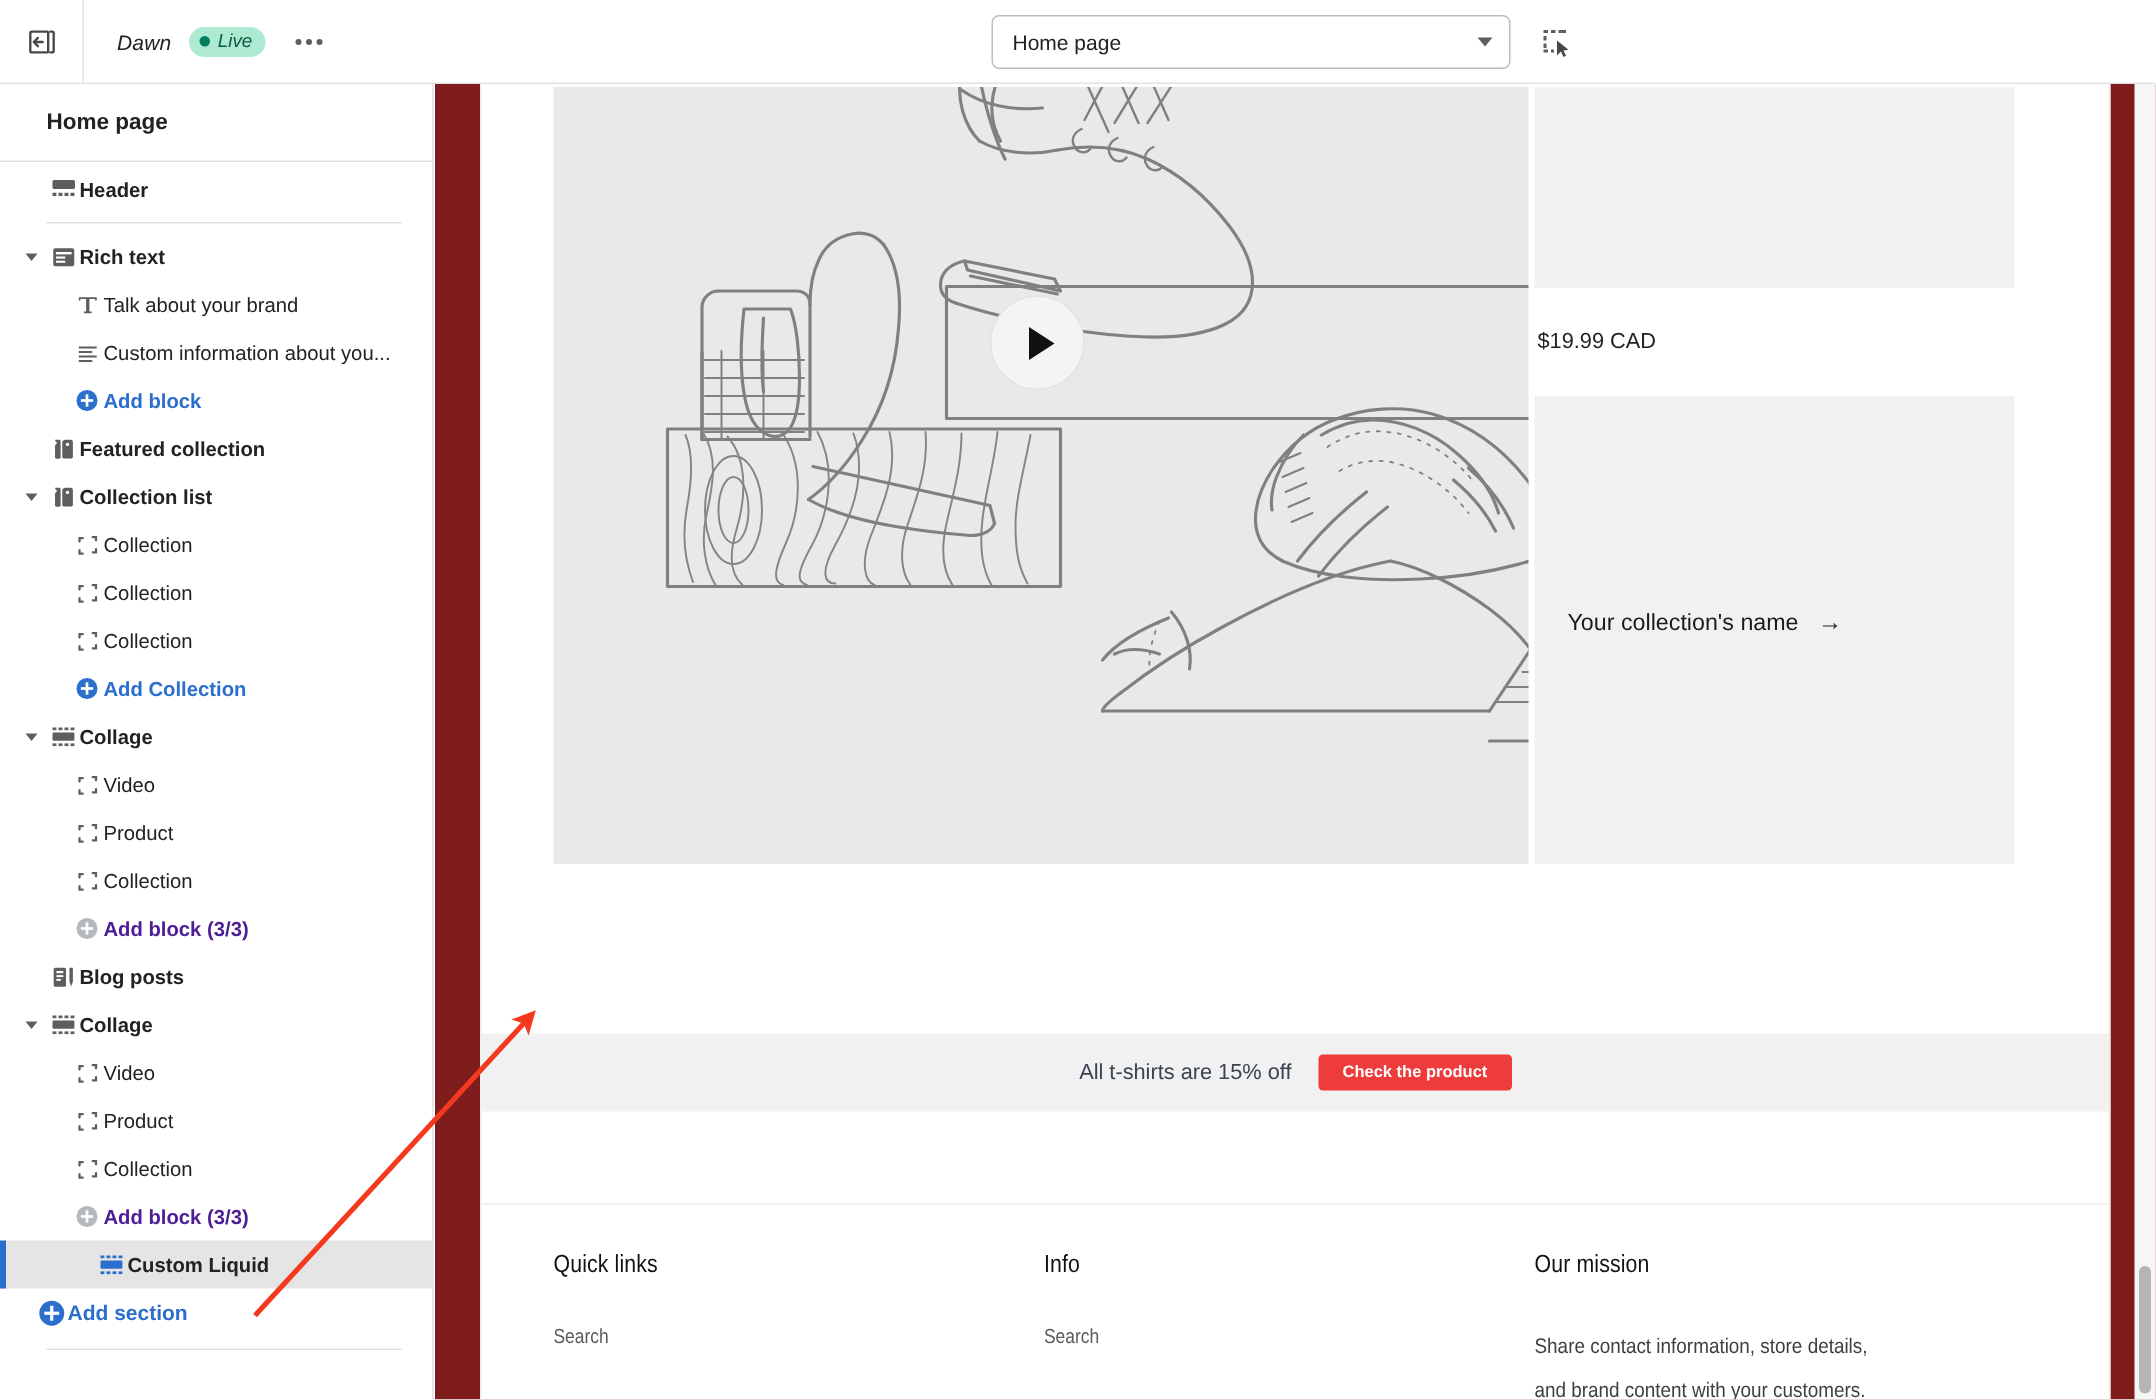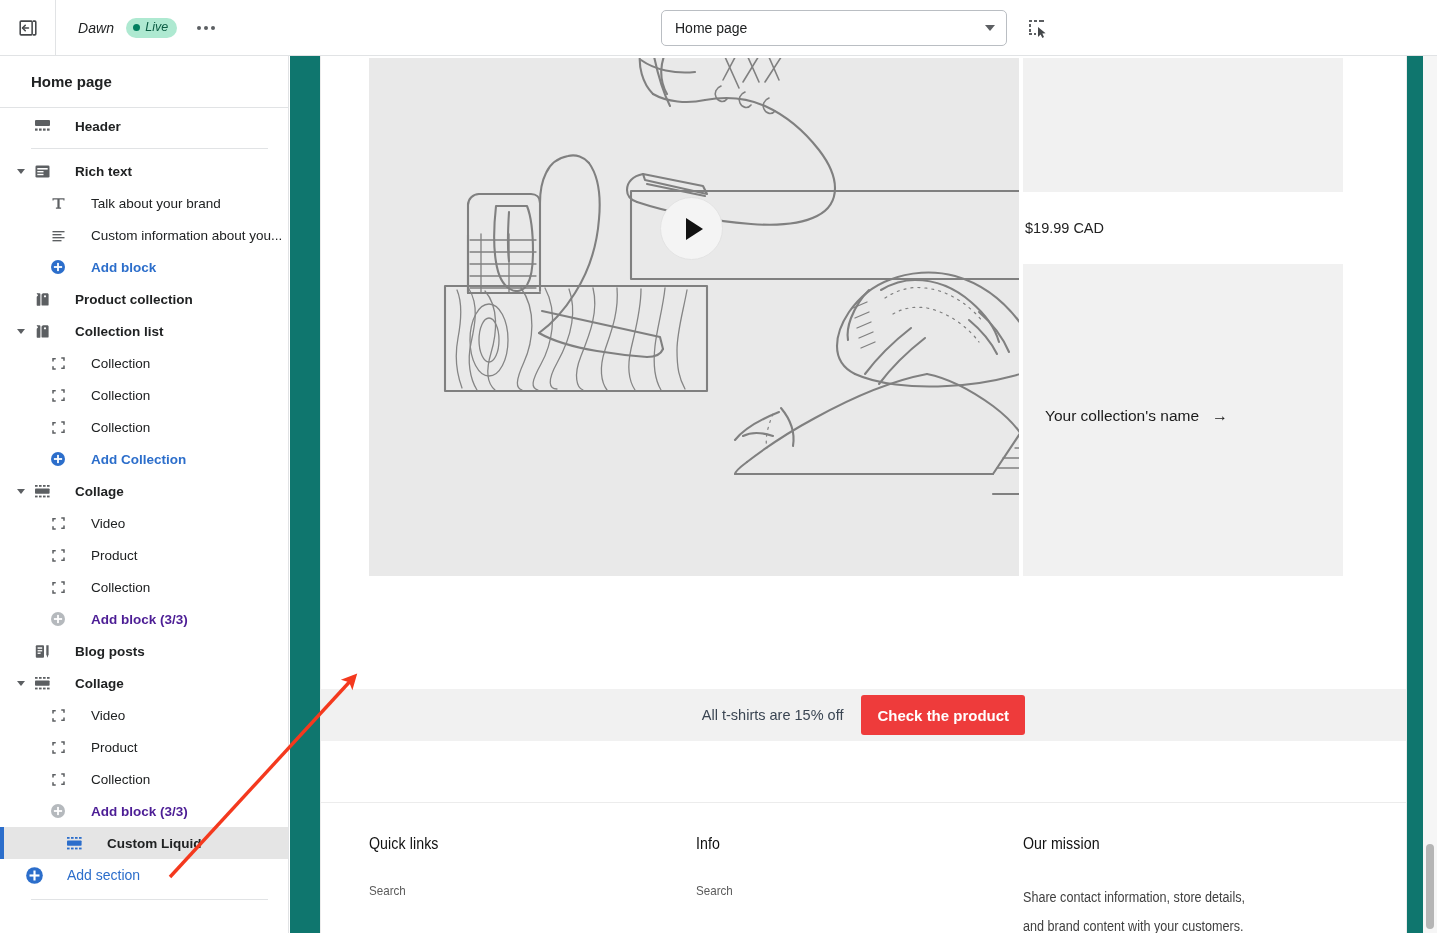--- a/index.html
+++ b/index.html
@@ -92,38 +92,38 @@
   .row.selected::before {
     content: ""; position: absolute; left: 0; top: 0;
     width: 4px; height: 32px; background: #2c6ecb;
   }
   .row .disc {
     width: 14px; margin-left: 14px;
     display: flex; align-items: center; justify-content: center;
   }
   .disc .tri { width:0;height:0;border-left:4.5px solid transparent;border-right:4.5px solid transparent;border-top:5.5px solid #5c5f62; }
   .row .ico { width: 20px; display:flex; align-items:center; justify-content:center; margin-left: 4px; }
-  .row .label { margin-left: 23px; white-space: nowrap; }
+  .row .label { margin-left: 1px; white-space: nowrap; }
   .row.section > .label { font-weight: 700; }
   .row.block { padding-left: 0; }
   .row.block .ico { margin-left: 48px; }
   .row.block .label { font-weight: 400; }
   .row.add .label { color: #2c6ecb; font-weight: 700; }
   .row.add.dim .label { color: #4c1d95; font-weight: 700; }
   .row.add .ico { margin-left: 48px; }
   .row.addsection .ico { margin-left: 24px; }
-  .row.addsection .label { color: #2c6ecb; font-weight: 400; font-size: 14px; }
+  .row.addsection .label { color: #2c6ecb; font-weight: 700; font-size: 14px; }
   .divider-line { height: 1px; background: #e1e3e5; margin: 6px 20px 6px 31px; }
   .bottom-line { height:1px; background:#e1e3e5; margin: 8px 20px 0 31px;}
 
   
   .preview-outer {
     position: absolute; left: 290px; top: 56px;
     width: 1147px; height: 877px;
-    background: #0f766e;
+    background: #7f1d1d;
   }
   .preview-frame {
     position: absolute; left: 30px; top: 0px;
     width: 1087px; height: 877px;
     background: #ffffff;
     border-left: 1px solid #ececec;
     border-right: 1px solid #ececec;
     overflow: hidden;
   }
   .collage {
@@ -176,22 +176,22 @@
   .announce {
     position: absolute; left: 0; top: 633px;
     width: 1085px; height: 52px;
     background: #f1f1f1;
     display: flex; align-items: center; justify-content: center; gap: 18px;
   }
   .announce-text { font-size: 14.5px; color: #3a4552; }
   .announce-btn {
     background: #ee3b3b; color: #ffffff;
     border: none; border-radius: 3px;
-    height: 40px; padding: 0 16px;
-    font-size: 15px; font-weight: 700;
+    height: 24px; padding: 0 16px;
+    font-size: 11px; font-weight: 700;
     font-family: "Liberation Sans", sans-serif;
     cursor: pointer;
   }
   .section-sep {
     position: absolute; left: 0; top: 746px;
     width: 1085px; height: 1px; background: #ececec;
   }
   .footer {
     position: absolute; left: 48px; top: 778px;
     width: 990px;
@@ -349,21 +349,21 @@
 
       <div class="row section">
         <span class="disc"></span>
         <span class="ico">
           <svg width="17" height="17" viewBox="0 0 17 17">
               <path d="M3.6 2.2h1.9c.5 0 .9.4.9.9v10.8c0 .5-.4.9-.9.9H3.6c-.5 0-.9-.4-.9-.9V6.3c0-.3.1-.6.3-.8l1.1-1.2-1.1-1.2a.45.45 0 0 1 .6-.9z" fill="#5c5f62"></path>
               <path d="M9.3 2.2h3.9c.8 0 1.4.6 1.4 1.4v10.1c0 .5-.4.9-.9.9H8.4c-.5 0-.9-.4-.9-.9V4.1c0-.4.2-.8.4-1.1l.8-.6c.2-.1.4-.2.6-.2z" fill="#5c5f62"></path>
               <circle cx="11" cy="5.3" r="1.1" fill="#fff"></circle>
             </svg>
         </span>
-        <span class="label">Product collection</span>
+        <span class="label">Featured collection</span>
       </div>
 
       <div class="row section">
         <span class="disc">
             <span class="tri"></span>
           </span>
         <span class="ico">
           <svg width="17" height="17" viewBox="0 0 17 17">
               <path d="M3.6 2.2h1.9c.5 0 .9.4.9.9v10.8c0 .5-.4.9-.9.9H3.6c-.5 0-.9-.4-.9-.9V6.3c0-.3.1-.6.3-.8l1.1-1.2-1.1-1.2a.45.45 0 0 1 .6-.9z" fill="#5c5f62"></path>
               <path d="M9.3 2.2h3.9c.8 0 1.4.6 1.4 1.4v10.1c0 .5-.4.9-.9.9H8.4c-.5 0-.9-.4-.9-.9V4.1c0-.4.2-.8.4-1.1l.8-.6c.2-.1.4-.2.6-.2z" fill="#5c5f62"></path>

